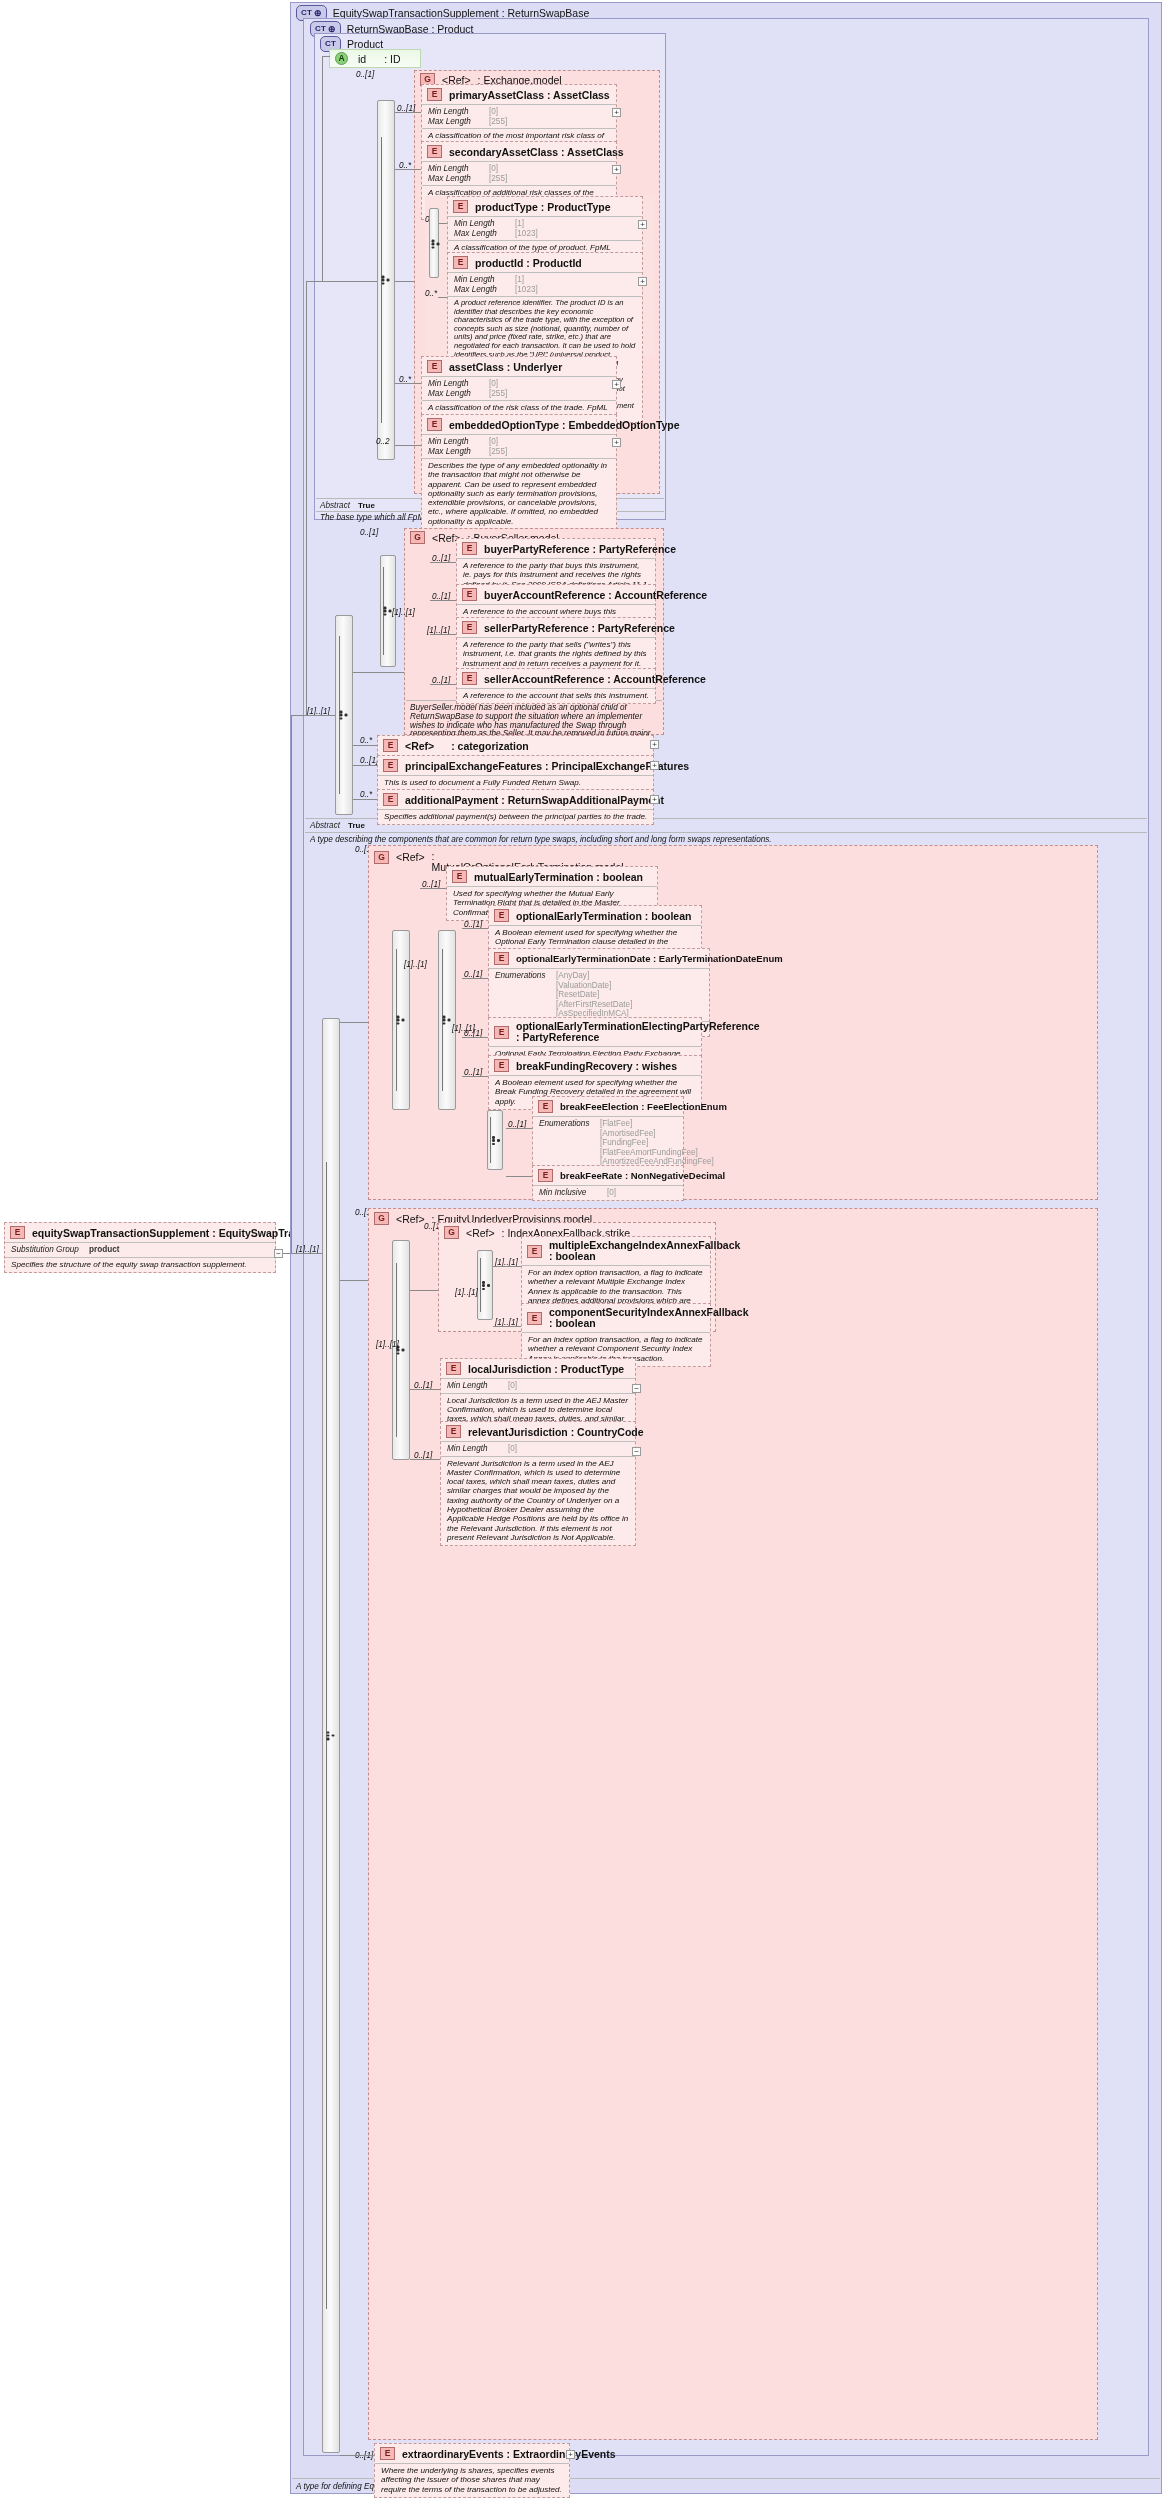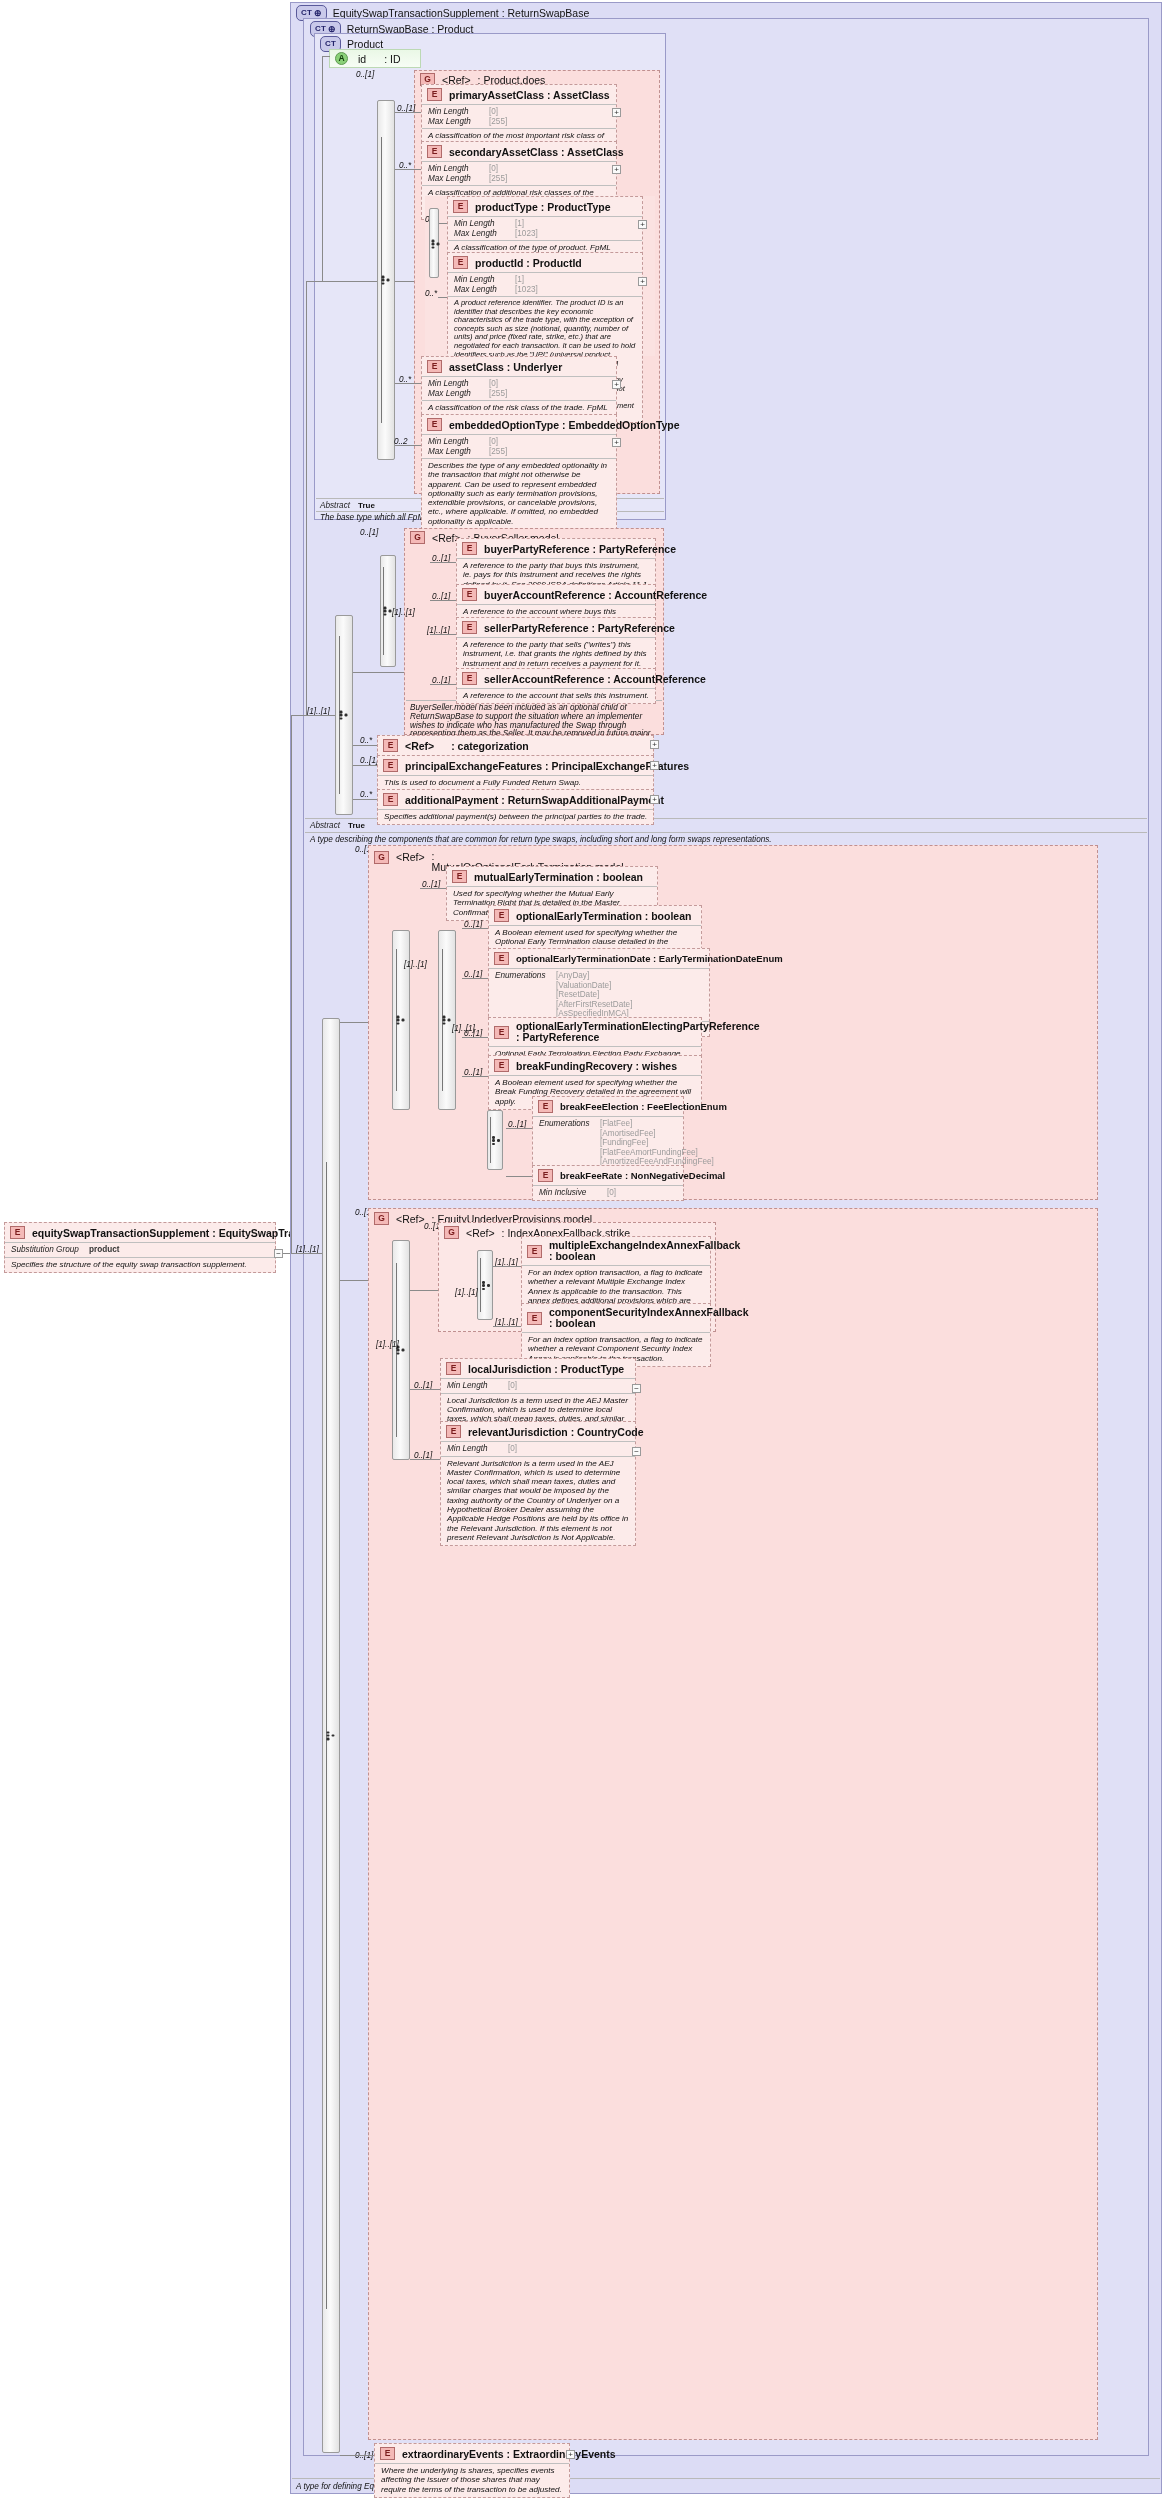--- a/index.html
+++ b/index.html
@@ -216,21 +216,21 @@
   <span style="margin-left:8px;">: ID</span>
 </div>
 <div class="ln lnv" style="left:322px; top:56px; height:225px;"></div>
 <div class="ln lnh" style="left:322px; top:56px; width:8px;"></div>
 
 <div class="card" style="left:356px; top:70px;">0..[1]</div>
 <div class="g-panel" style="left:414px; top:70px; width:246px; height:424px;"></div>
 <div class="g-hdr" style="left:420px; top:73px;">
   <span class="gtag">G</span>
   <span>&lt;Ref&gt;</span>
-  <span>: Product.does</span>
+  <span>: Exchange.model</span>
 </div>
 <div class="ln lnh" style="left:322px; top:281px; width:92px;"></div>
 
 <div class="seq" style="left:377px; top:100px; width:18px; height:360px;">
   <div class="seq-bar"></div>
   <div class="seq-dots">
       <i></i>
       <i></i>
       <i></i>
       <i></i>
@@ -364,21 +364,21 @@
         <span class="facet-k">Min Length</span>
         <span class="facet-v">[0]</span>
       </div>
     <div class="facet-row">
         <span class="facet-k">Max Length</span>
         <span class="facet-v">[255]</span>
       </div>
   </div>
   <div class="ebox-doc">Describes the type of any embedded optionality in the transaction that might not otherwise be apparent. Can be used to represent embedded optionality such as early termination provisions, extendible provisions, or cancelable provisions, etc., where applicable. If omitted, no embedded optionality is applicable.</div>
 </div>
-<div class="card" style="left:394px; top:437px;">0..2</div>
+<div class="card" style="left:376px; top:437px;">0..2</div>
 <div class="ln lnh" style="left:395px; top:445px; width:26px;"></div>
 <div class="expand" style="left:612px; top:438px;">+</div>
 
 <div class="seq" style="left:335px; top:615px; width:18px; height:200px;">
   <div class="seq-bar"></div>
   <div class="seq-dots">
       <i></i>
       <i></i>
       <i></i>
       <i></i>

